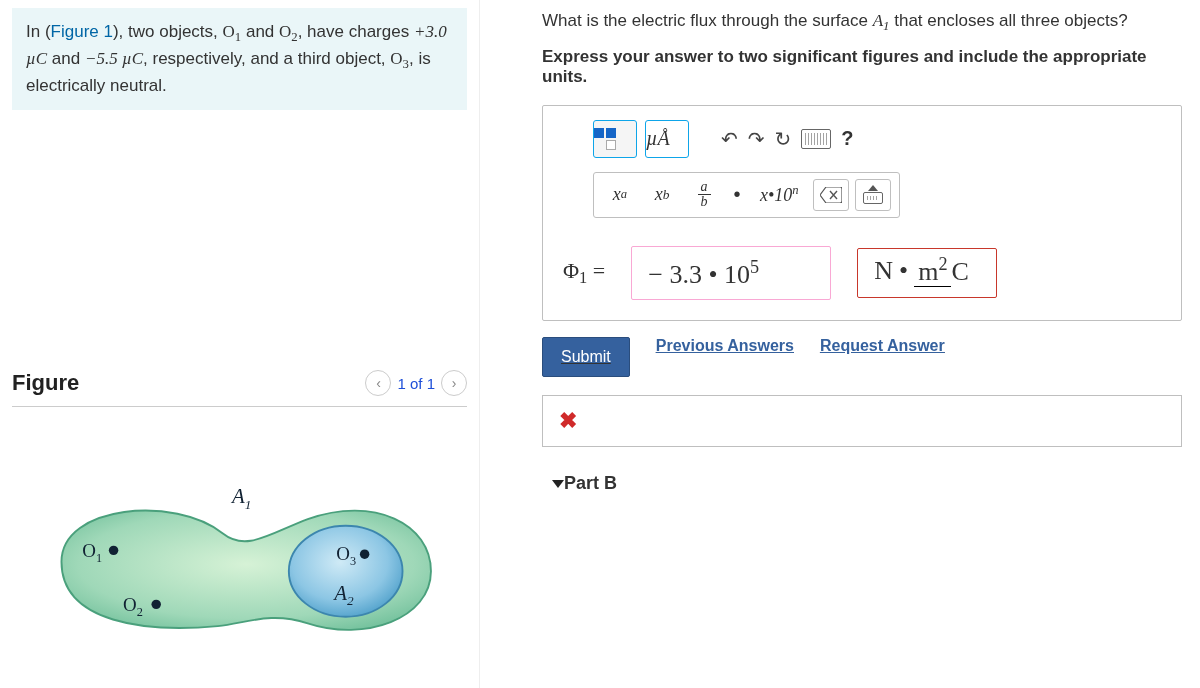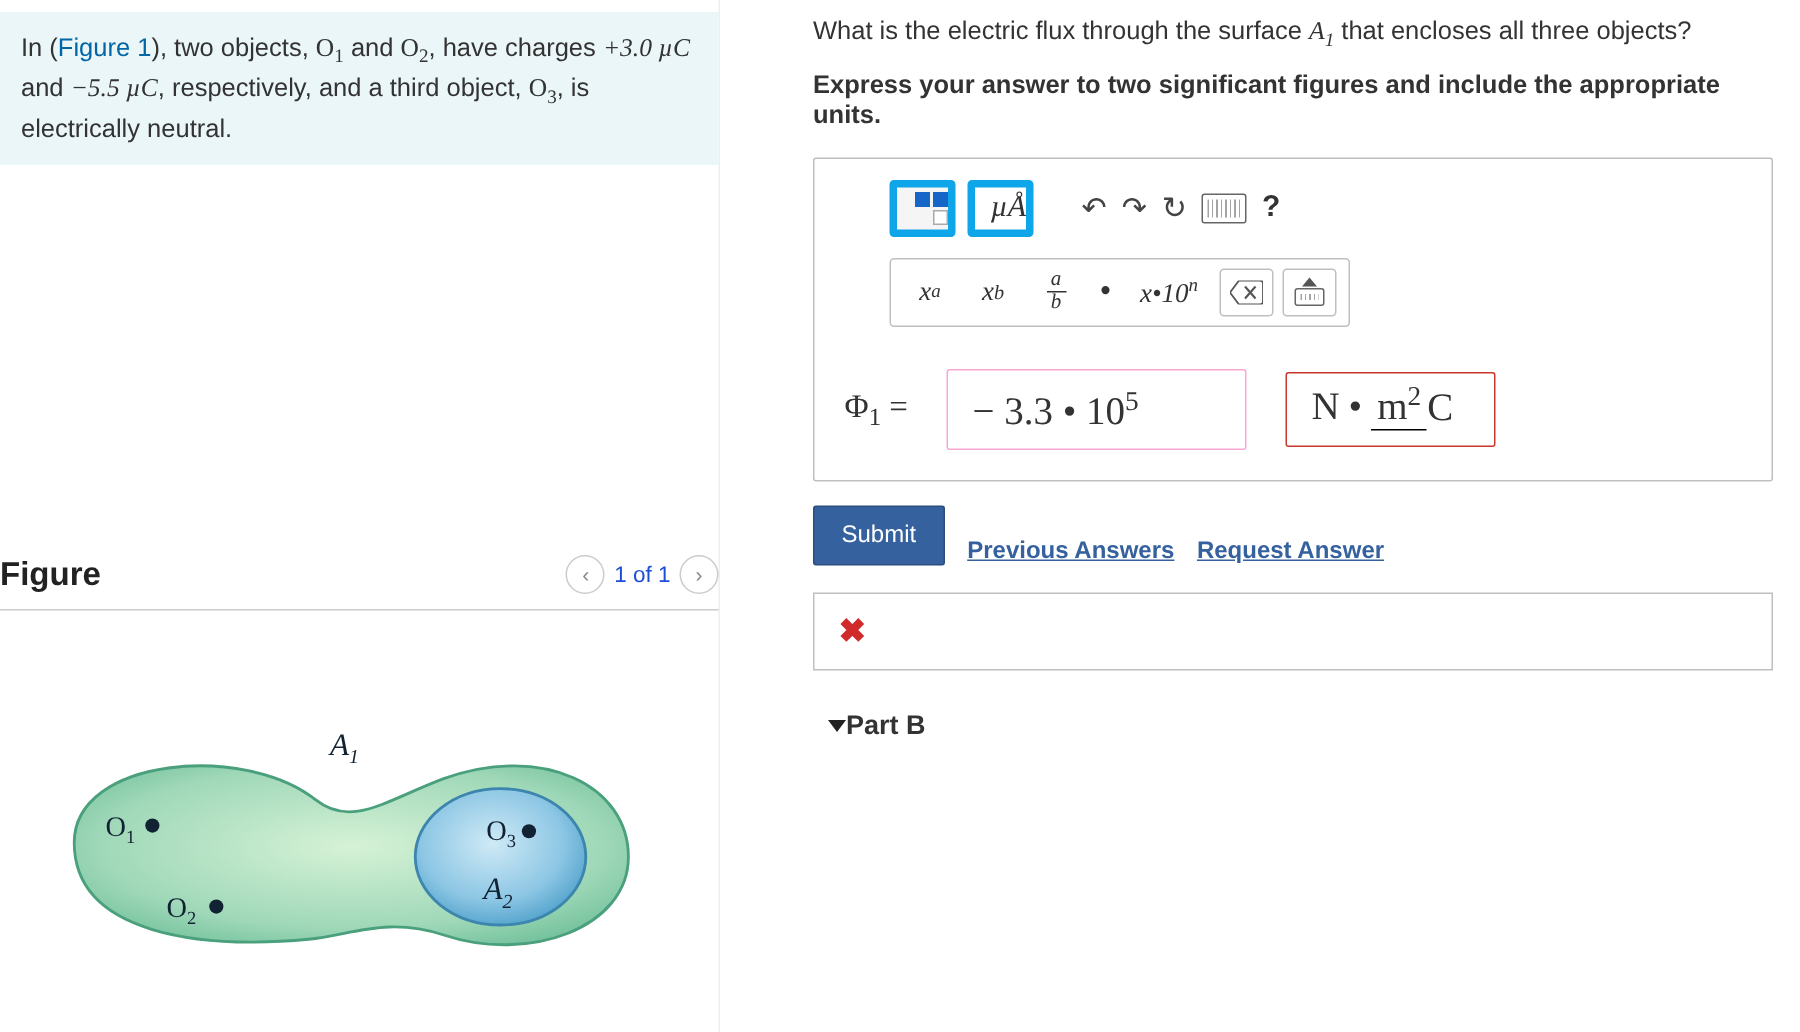--- a/index.html
+++ b/index.html
@@ -1,58 +1,58 @@
 <!DOCTYPE html>
 <html><head>
 <meta charset="utf-8">
 <style>
   * { box-sizing: border-box; margin: 0; padding: 0; }
   body { font-family: Arial, Helvetica, sans-serif; font-size: 16px; color: #333; background: #fff; width: 1200px; height: 688px; overflow: hidden; }
   .container { display: flex; height: 100%; }
-  .left-col { width: 480px; padding: 8px 0; border-right: 1px solid #eee; }
+  .left-col { width: 480px; padding: 8px 12px; border-right: 1px solid #eee; }
   .right-col { flex: 1; padding: 8px 12px; position: relative; }
   .problem-box { background: #eaf6f8; padding: 12px 14px; font-size: 17px; line-height: 1.45; }
   .problem-box .figlink { color: #0066a6; }
   .sub { vertical-align: sub; font-size: 0.75em; }
   .figure-header { display: flex; justify-content: space-between; align-items: center; margin-top: 260px; padding-bottom: 10px; border-bottom: 1px solid #ccc; }
   .figure-title { font-size: 22px; font-weight: bold; color: #222; }
   .pager { display: flex; align-items: center; gap: 6px; }
   .pager-btn { width: 26px; height: 26px; border: 1px solid #ccc; border-radius: 50%; background: #fff; display: flex; align-items: center; justify-content: center; color: #888; font-size: 14px; cursor: pointer; }
   .pager-label { font-size: 15px; color: #1d4ed8; }
   .figure-canvas { margin-top: 60px; position: relative; width: 440px; height: 180px; }
   .blob-svg { width: 100%; height: 100%; }
   
   .part-header { display: flex; align-items: center; gap: 12px; margin: 20px 0 16px 60px; }
   .collapse-arrow { width: 0; height: 0; border-left: 6px solid transparent; border-right: 6px solid transparent; border-top: 8px solid #222; cursor: pointer; }
   .part-title { font-weight: bold; font-size: 18px; }
   .question-text { margin: 0 0 10px 50px; font-size: 17px; line-height: 1.5; }
   .instruct { margin: 0 0 18px 50px; font-size: 17px; font-weight: bold; }
   .answer-frame { margin-left: 50px; border: 1px solid #bfbfbf; border-radius: 2px; width: 640px; padding: 14px 10px 20px 10px; position: relative; }
   .toolbar { display: flex; align-items: center; gap: 8px; padding: 0 8px 14px 40px; }
-  .tool-btn { width: 44px; height: 38px; border: 5px solid #0ea5e9; border-radius: 3px; background: #fff; display: flex; align-items: center; justify-content: flex-end; font-size: 16px; cursor: pointer; position: relative; }
+  .tool-btn { width: 44px; height: 38px; border: 1px solid #0ea5e9; border-radius: 3px; background: #fff; display: flex; align-items: center; justify-content: flex-start; font-size: 16px; cursor: pointer; position: relative; }
   .tool-btn.templates { background: #f5f5f5; }
   .templates-inner { display:flex; gap:2px; }
   .templates-inner .sq { width:10px; height:10px; background:#fff; border:1px solid #aaa; }
   .templates-inner .sq.blue { background:#1666c7; border:1px solid #1666c7; }
   .templates-inner .col { display:flex; flex-direction:column; gap:2px; }
   .mu-a { font-family: "Times New Roman", serif; font-size: 20px; font-style: italic; }
   .row2 { display:flex; align-items:center; gap:6px; border:1px solid #bfbfbf; border-radius:3px; padding:6px 8px; margin: 0 0 0 40px; width: fit-content; }
   .row2 .plain { width: 36px; height: 32px; display:flex; align-items:center; justify-content:center; font-family:"Times New Roman", serif; font-style: italic; font-size:18px; }
   .dot-sep { width: 18px; text-align:center; font-size: 20px; }
   .xdel { display:flex; align-items:center; justify-content:center; width:36px; height:32px; border:1px solid #bfbfbf; border-radius:3px; }
   .kbd-toggle { width:36px; height:32px; border:1px solid #bfbfbf; border-radius:3px; display:flex; flex-direction:column; align-items:center; justify-content:center; font-size:10px; gap:1px; }
   .kbd-toggle .tri { width:0;height:0;border-left:5px solid transparent;border-right:5px solid transparent;border-bottom:6px solid #555; }
   .answer-line { display:flex; align-items:center; gap:26px; margin: 28px 0 0 10px; }
   .phi { font-family: "Times New Roman", serif; font-size: 22px; }
   .value-box { border:1px solid #f9a8d4; border-radius:2px; padding: 10px 16px; font-family: "Times New Roman", serif; font-size: 26px; min-width: 200px; }
   .units-box { border:1px solid #c8372b; border-radius:2px; padding: 6px 16px 10px 16px; font-family: "Times New Roman", serif; font-size: 26px; min-width: 140px; display:flex; align-items: center; gap:6px;}
   .units-box .frac { display:inline-flex; flex-direction:row; align-items:center; line-height:1; }
   .units-box .frac .top { border-bottom: 1.5px solid #000; padding: 0 4px 2px 4px; }
   .units-box .frac .bot { padding-top:2px; }
-  .action-row { display:flex; align-items:flex-end; gap:15px; margin: 16px 0 0 50px; }
+  .action-row { display:flex; align-items:flex-start; gap:26px; margin: 16px 0 0 50px; text-decoration: underline; }
   .submit-btn { background:#35619e; color:#fff; border:1px solid #2a4d7d; padding: 10px 18px; font-size:16px; border-radius:2px; cursor:pointer; }
   .linklike { color:#35619e; text-decoration: underline; font-size:16px; cursor:pointer; font-weight:bold; }
   .feedback { margin: 18px 0 0 50px; border:1px solid #bfbfbf; padding: 12px 16px; width: 640px; display:flex; align-items:center; gap:12px; font-size:17px; font-weight:bold; }
   .x-icon { color:#d02a2a; font-size:22px; font-weight:bold; }
   .part-b { display:flex; align-items:center; margin: 26px 0 0 60px; } 
   .tb-right { display:flex; align-items:center; gap:10px; margin-left: 24px; }
   .undo, .redo, .reset { font-size:20px; color:#444; cursor:pointer; }
   .kbd-icon { width:30px; height:20px; border:1px solid #666; border-radius:2px; display:inline-block; position:relative; }
   .kbd-icon::after { content:""; position:absolute; left:3px; right:3px; top:3px; bottom:3px; background: repeating-linear-gradient( to right, #666 0 1px, transparent 1px 3px); opacity:0.6;}
   .help-q { font-size: 20px; font-weight:bold; color:#333; cursor:pointer; }

